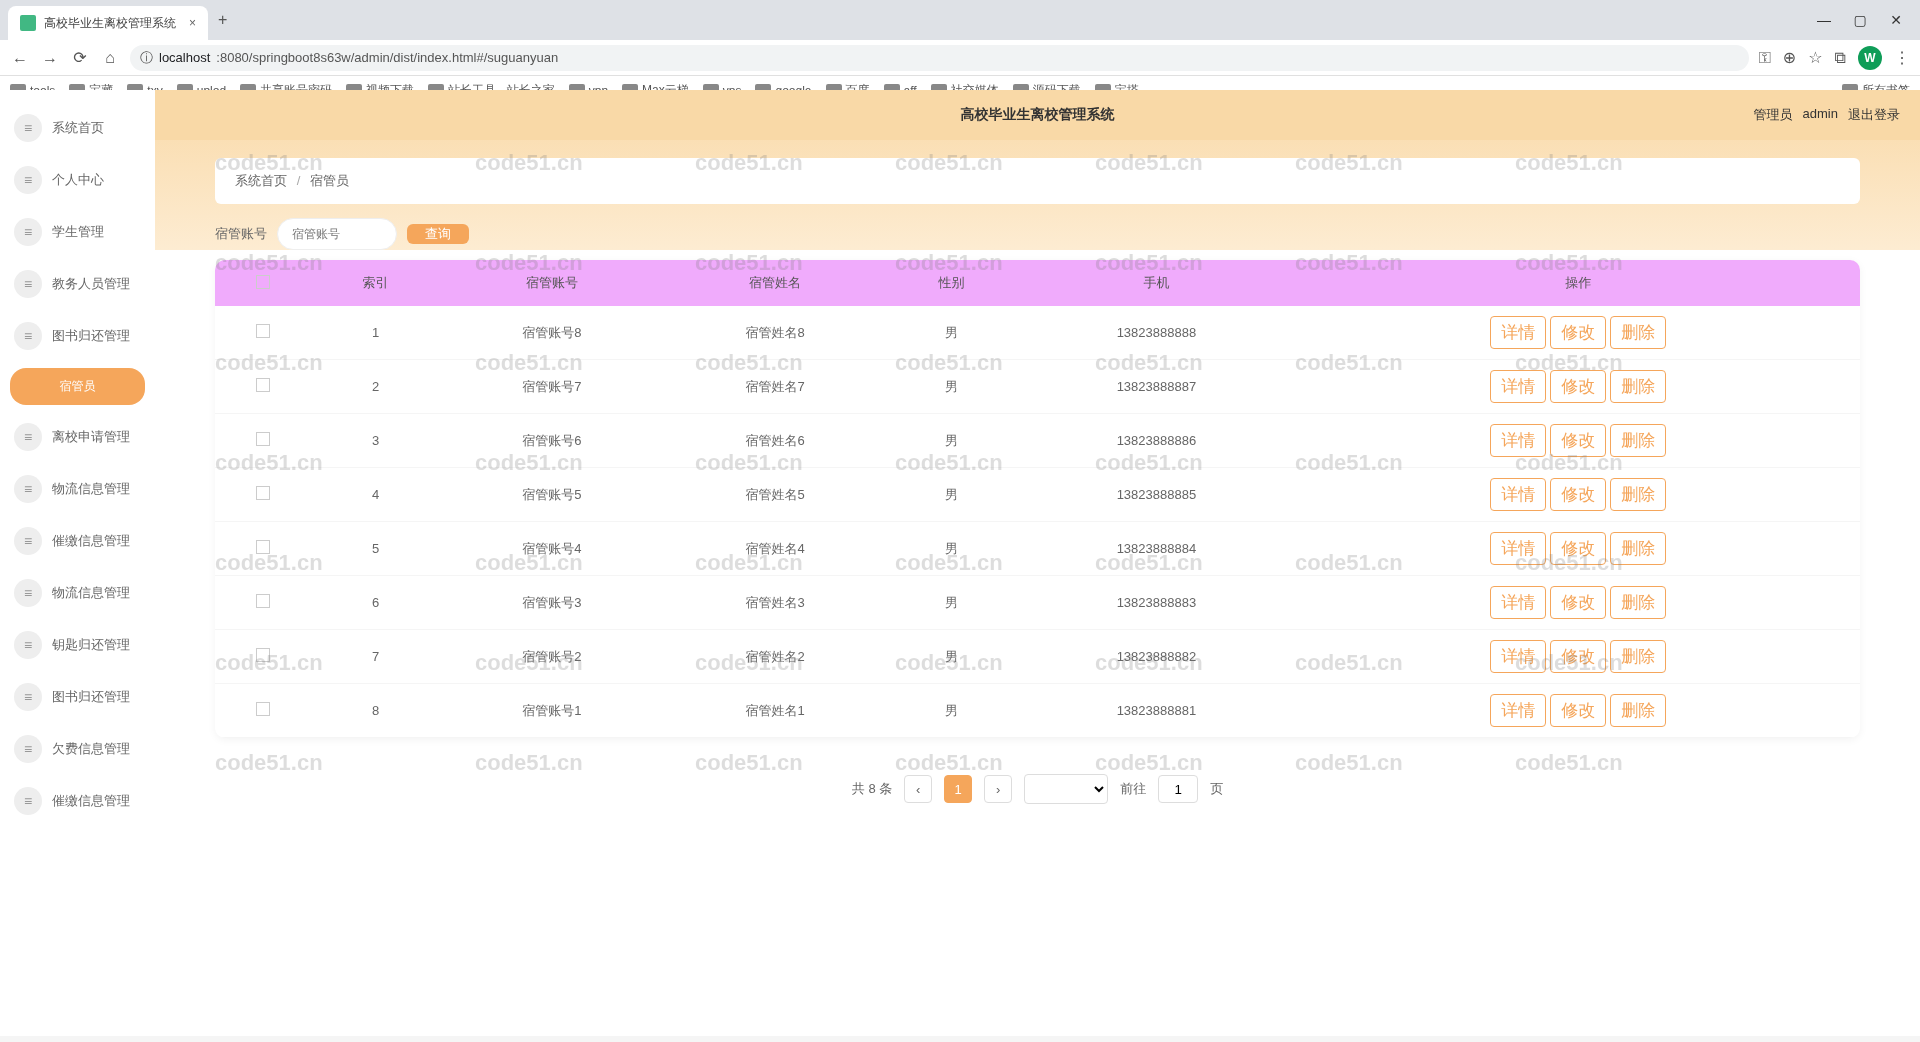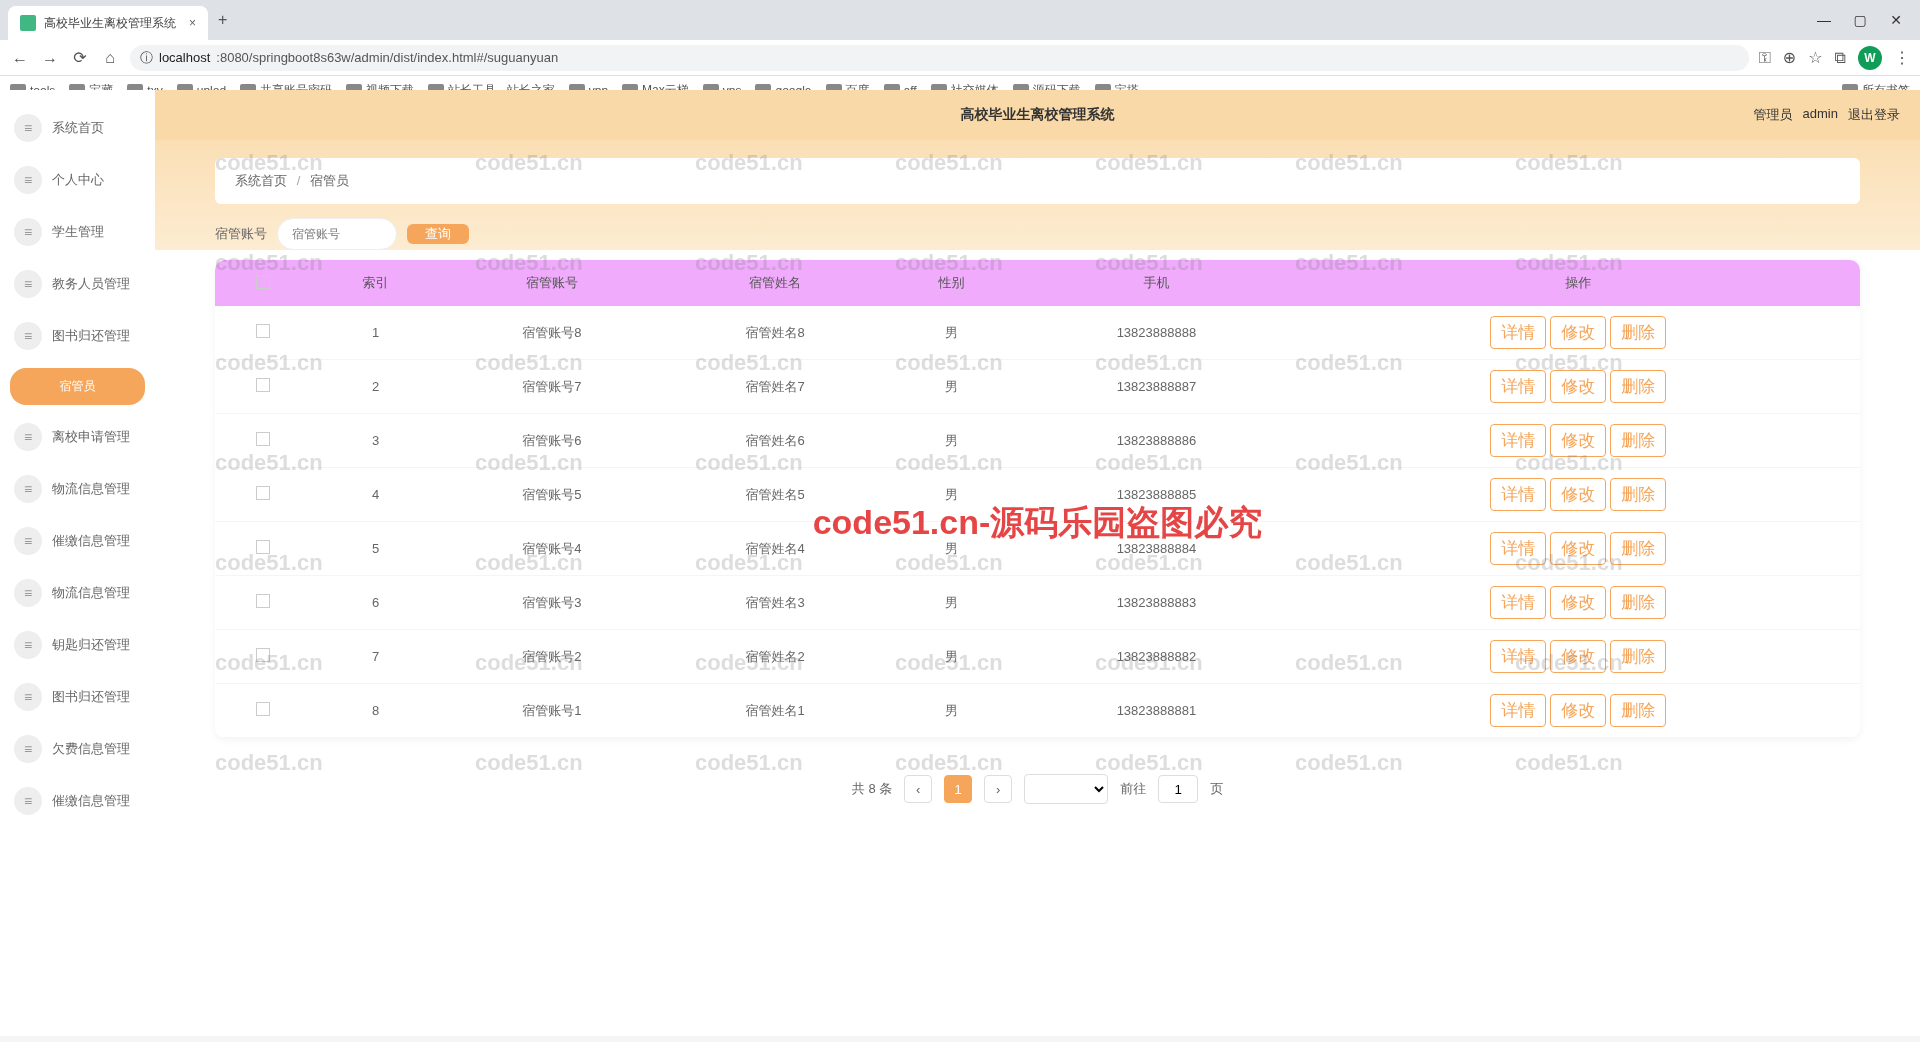--- a/index.html
+++ b/index.html
@@ -359,21 +359,20 @@
       <span class="page-btn">›</span>
       <select class="page-select">
         <option>10条/页</option>
       </select>
       <span>前往</span>
       <input class="page-input" value="1" style="">
       <span>页</span>
     </div>
 
     <div class="watermark-overlay" id="wm-overlay">
-      <div class="wm-red">code51.cn-源码乐园盗图必究</div>
     <div class="wm" style="left: 60px; top: 60px;">code51.cn</div>
         <div class="wm" style="left: 320px; top: 60px;">code51.cn</div>
         <div class="wm" style="left: 540px; top: 60px;">code51.cn</div>
         <div class="wm" style="left: 740px; top: 60px;">code51.cn</div>
         <div class="wm" style="left: 940px; top: 60px;">code51.cn</div>
         <div class="wm" style="left: 1140px; top: 60px;">code51.cn</div>
         <div class="wm" style="left: 1360px; top: 60px;">code51.cn</div>
         <div class="wm" style="left: 60px; top: 160px;">code51.cn</div>
         <div class="wm" style="left: 320px; top: 160px;">code51.cn</div>
         <div class="wm" style="left: 540px; top: 160px;">code51.cn</div>

